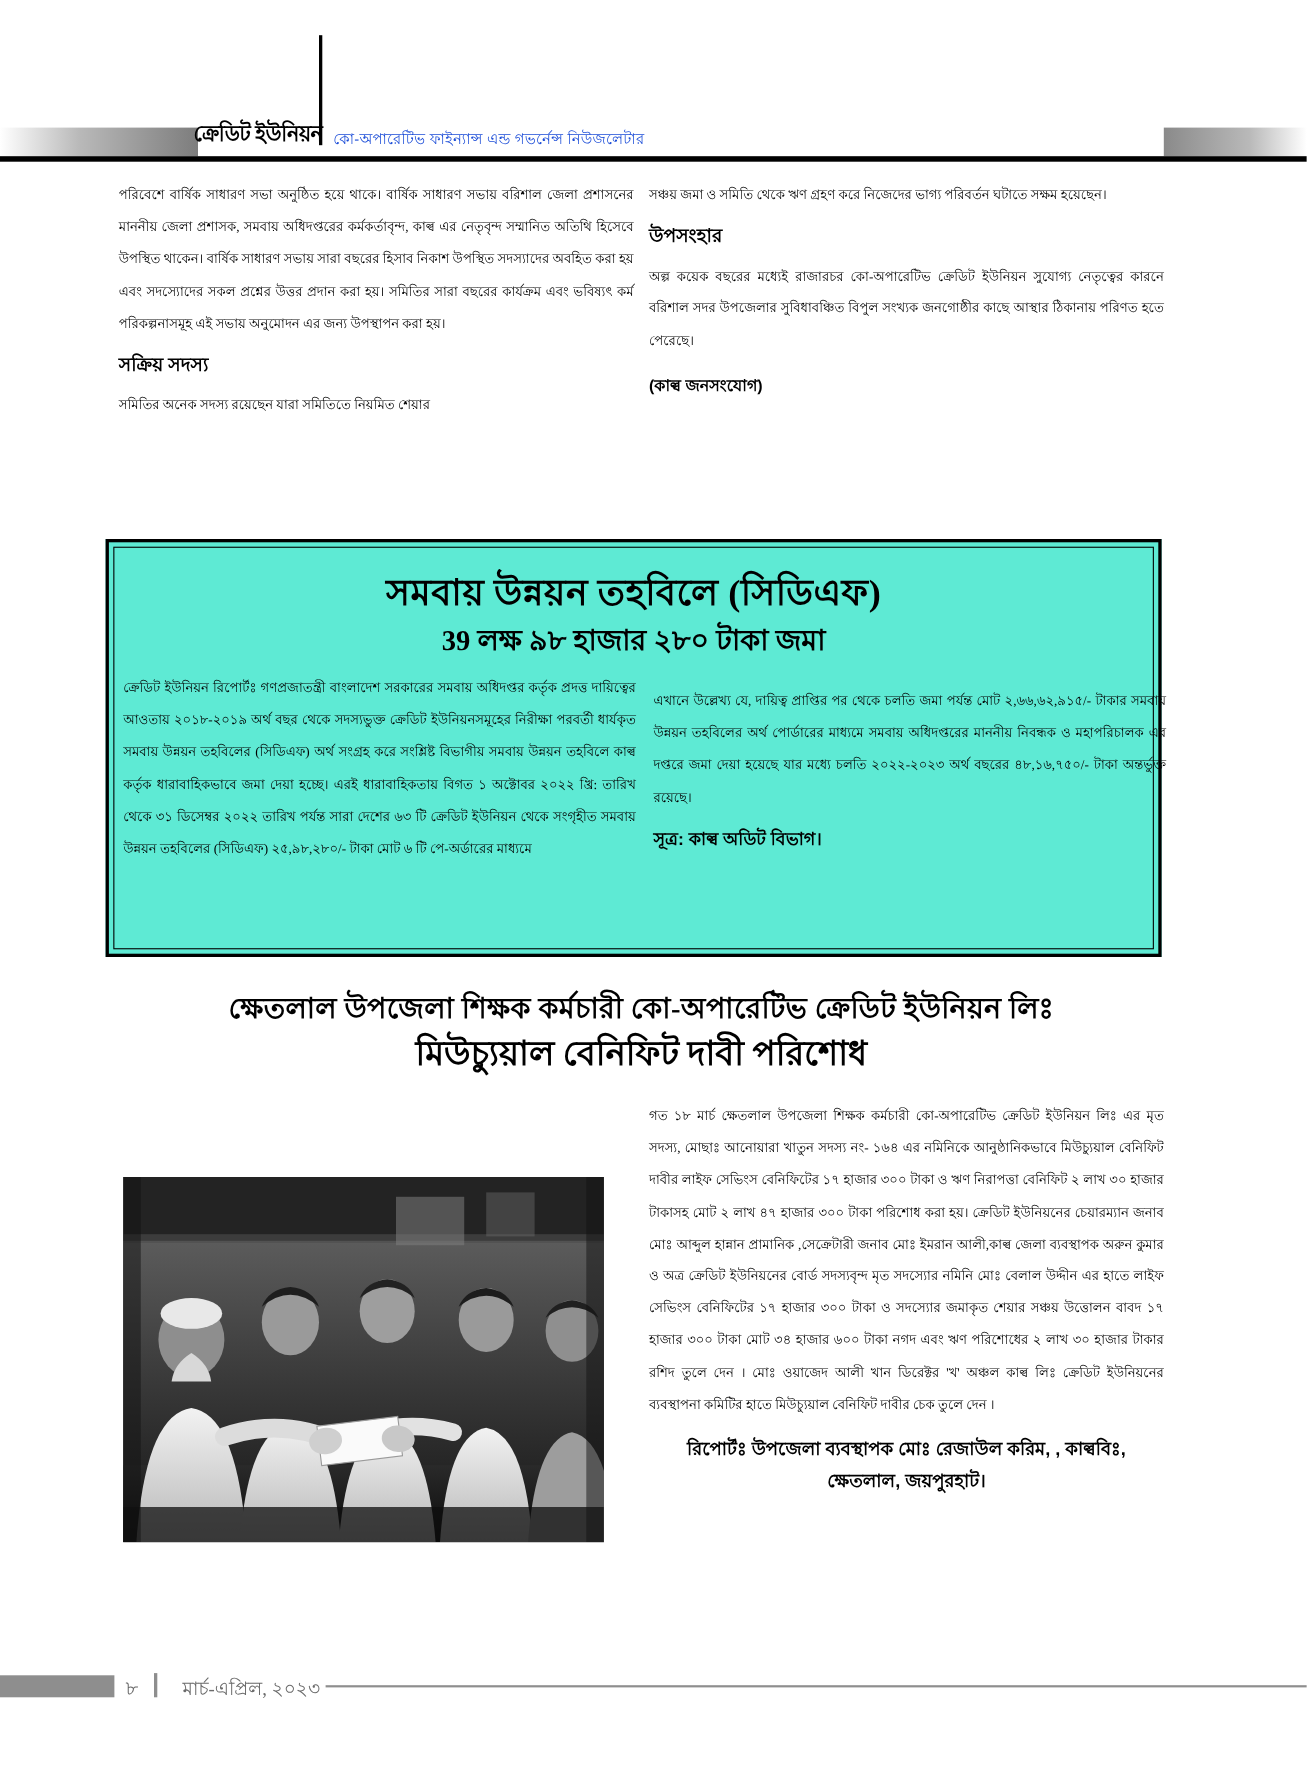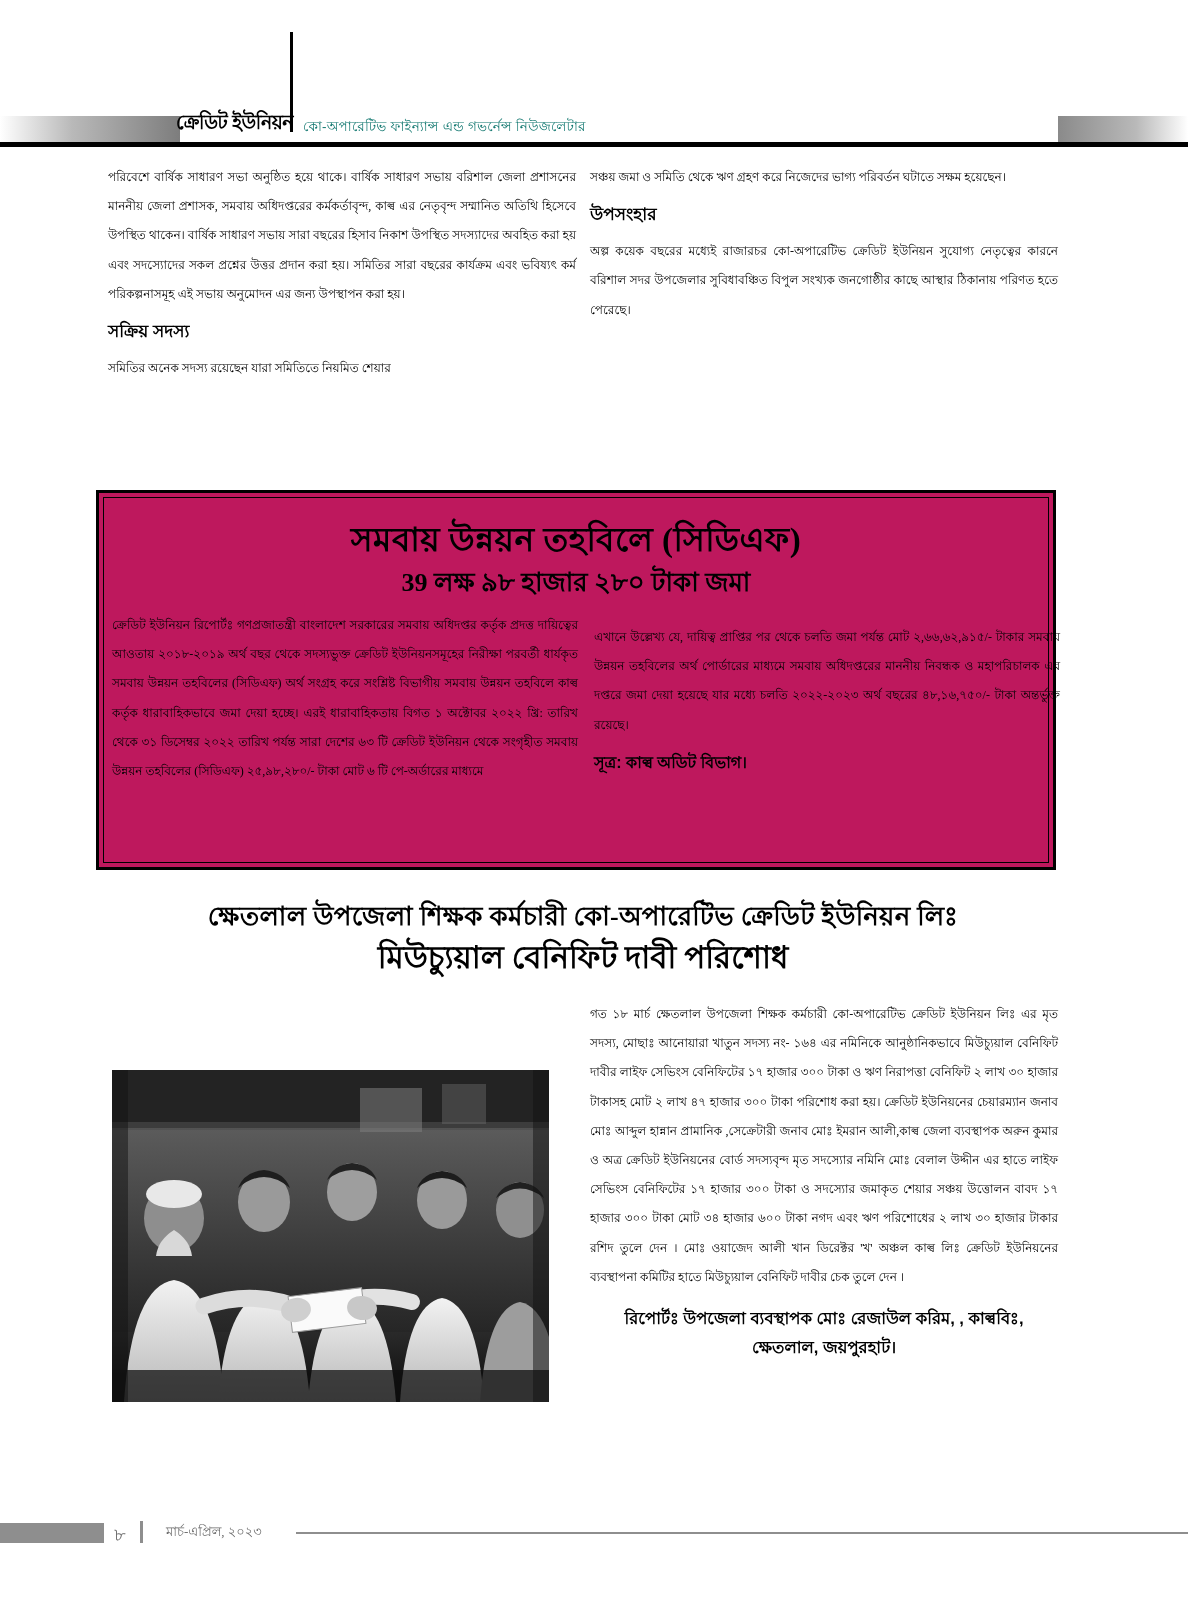--- a/index.html
+++ b/index.html
@@ -58,21 +58,21 @@
     line-height: 1;
     white-space: nowrap;
     transform: scaleX(0.94);
     transform-origin: left center;
   }
   .mast-sub {
     position: absolute;
     left: 303px; top: 84px;
     font-family: "Liberation Sans", sans-serif;
     font-size: 13.5px;
-    color: #0f766e;
+    color: #1d4ed8;
     white-space: nowrap;
     letter-spacing: 0.2px;
   }
   .mast-rule {
     position: absolute;
     left: 0; right: 0; top: 110px;
     height: 5px;
     background: #000;
   }
 
@@ -113,21 +113,21 @@
     font-size: 14.5px;
     margin-top: 14px;
   }
 
   
   .cdf-box {
     position: absolute;
     left: 96px; top: 458px;
     width: 960px; height: 380px;
     border: 3px solid #000;
-    background: #be185d;
+    background: #5eead4;
     padding: 0;
   }
   .cdf-box-inner {
     position: absolute;
     inset: 4px;
     border: 1px solid #000;
   }
   .cdf-title {
     position: absolute;
     left: 0; right: 0; top: 26px;
@@ -233,21 +233,21 @@
   .foot-pipe {
     position: absolute;
     left: 140px; top: 4px;
     width: 3px; height: 22px;
     background: #8e8e8e;
   }
   .foot-date {
     position: absolute;
     left: 166px; top: 5px;
     font-family: "Liberation Serif", "DejaVu Serif", serif;
-    font-size: 13px;
+    font-size: 17px;
     color: #6a6a6a;
     white-space: nowrap;
   }
   .foot-rule {
     position: absolute;
     left: 296px; right: 0; top: 15px;
     height: 2px;
     background: #8e8e8e;
   }
 </style>
@@ -270,20 +270,21 @@
     <div class="col-left-top">
       <div class="bn">পরিবেশে বার্ষিক সাধারণ সভা অনুষ্ঠিত হয়ে থাকে। বার্ষিক সাধারণ সভায় বরিশাল জেলা প্রশাসনের মাননীয় জেলা প্রশাসক, সমবায় অধিদপ্তরের কর্মকর্তাবৃন্দ, কাল্ব এর নেতৃবৃন্দ সম্মানিত অতিথি হিসেবে উপস্থিত থাকেন। বার্ষিক সাধারণ সভায় সারা বছরের হিসাব নিকাশ উপস্থিত সদস্যাদের অবহিত করা হয় এবং সদস্যোদের সকল প্রশ্নের উত্তর প্রদান করা হয়। সমিতির সারা বছরের কার্যক্রম এবং ভবিষ্যৎ কর্ম পরিকল্পনাসমূহ এই সভায় অনুমোদন এর জন্য উপস্থাপন করা হয়।</div>
       <div class="sub-head">সক্রিয় সদস্য</div>
       <div class="bn">সমিতির অনেক সদস্য রয়েছেন যারা সমিতিতে নিয়মিত শেয়ার</div>
     </div>
 
     <div class="col-right-top">
       <div class="bn">সঞ্চয় জমা ও সমিতি থেকে ঋণ গ্রহণ করে নিজেদের ভাগ্য পরিবর্তন ঘটাতে সক্ষম হয়েছেন।</div>
       <div class="sub-head">উপসংহার</div>
       <div class="bn">অল্প কয়েক বছরের মধ্যেই রাজারচর কো-অপারেটিভ ক্রেডিট ইউনিয়ন সুযোগ্য নেতৃত্বের কারনে বরিশাল সদর উপজেলার সুবিধাবঞ্চিত বিপুল সংখ্যক জনগোষ্ঠীর কাছে আস্থার ঠিকানায় পরিণত হতে পেরেছে।</div>
+      <div class="byline">(কাল্ব জনসংযোগ)</div>
     </div>
 
   </div>
 
   <div class="cdf-box">
     <div class="cdf-box-inner"></div>
 
     <div class="cdf-title">সমবায় উন্নয়ন তহবিলে (সিডিএফ)</div>
     <div class="cdf-subtitle">39 লক্ষ ৯৮ হাজার ২৮০ টাকা জমা</div>
 

